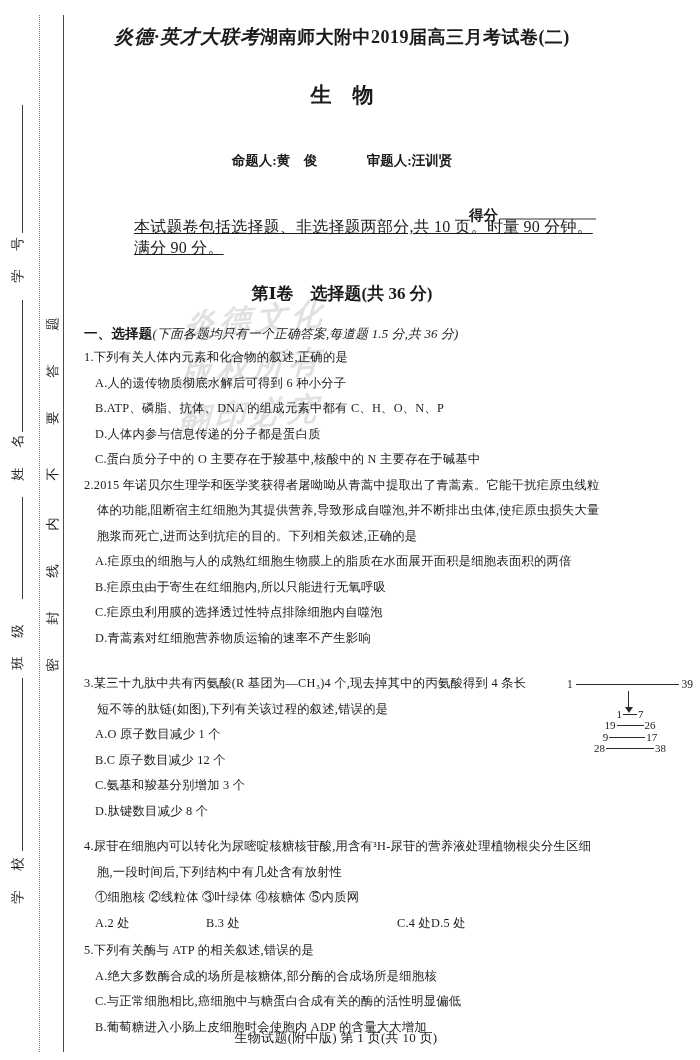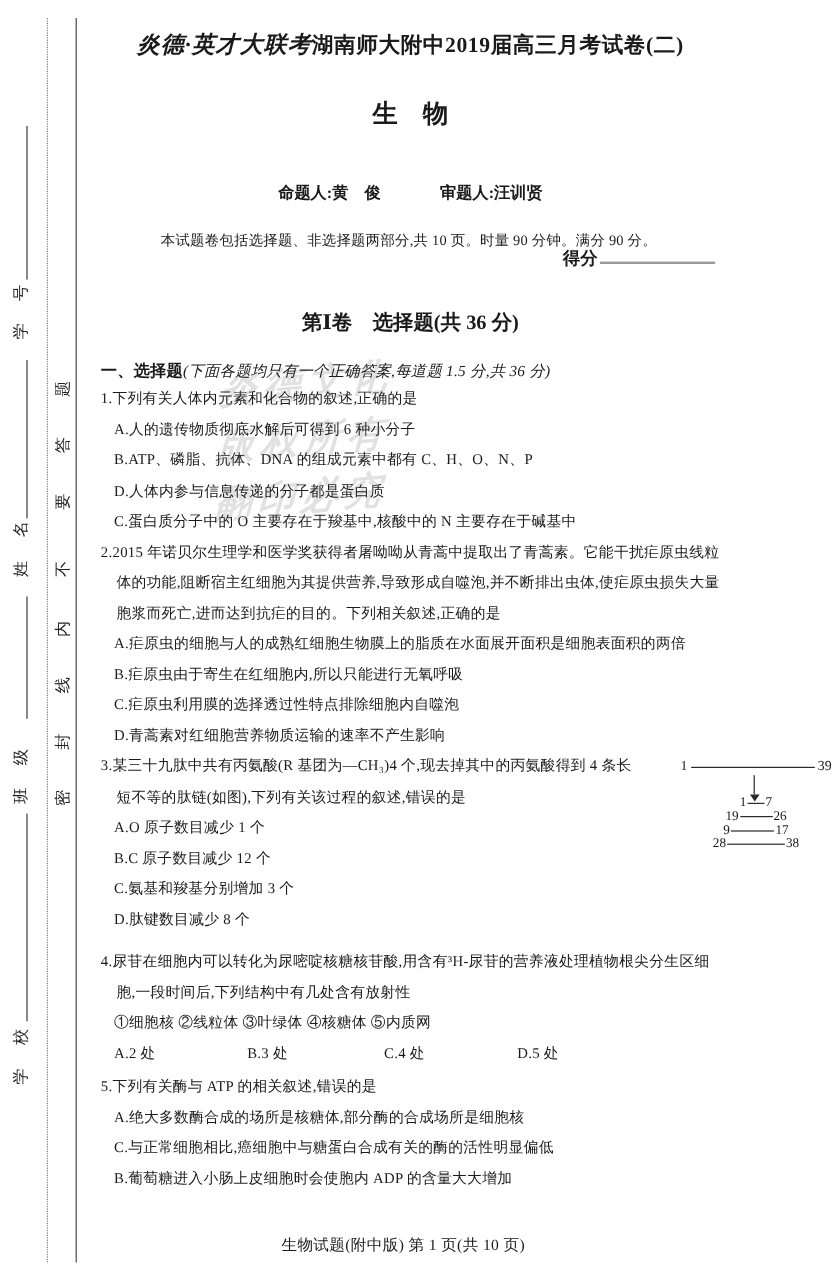--- a/index.html
+++ b/index.html
@@ -25,41 +25,41 @@
   .watermark div{font-size:31px;letter-spacing:5px;line-height:47px;font-weight:bold;}
 
   
   .content{position:absolute;left:84px;top:18px;width:516px;z-index:1;}
   .hdr-title{text-align:center;margin-top:6px;font-size:18px;font-weight:bold;
              letter-spacing:0.5px;white-space:nowrap;}
   .hdr-brand{font-size:19px;font-weight:900;font-style:italic;letter-spacing:1px;}
   .subject{text-align:center;margin-top:30px;font-size:21px;font-weight:bold;height:30px;line-height:30px;}
   .examiners{text-align:center;margin-top:42px;font-size:13.5px;font-weight:bold;height:20px;}
   .examiners .rev{margin-left:46px;}
-  .instructions{margin-top:20px;padding-left:50px;font-size:12px;height:20px;letter-spacing:0.2px;}
+  .instructions{margin-top:45px;padding-left:50px;font-size:16px;height:20px;letter-spacing:0.2px;text-decoration:underline;}
   .score{position:absolute;left:469px;top:203px;white-space:nowrap;}
   .score-label{font-size:14.5px;font-weight:bold;}
   .score-line{display:inline-block;width:96px;height:15px;border-bottom:2px solid #999;margin-left:2px;}
   .sec-title{text-align:center;margin-top:44px;font-size:17px;font-weight:bold;height:26px;line-height:26px;}
   .sec-sub{margin-top:16px;font-size:12.8px;height:22px;line-height:22px;letter-spacing:0.2px;}
   .sec-sub .b{font-weight:bold;font-size:13.5px;}
   .sec-sub .note{font-style:italic;}
 
   
   #questions{margin-top:0;font-size:12.3px;line-height:25.5px;letter-spacing:0.25px;}
   .q{position:relative;}
   .q.mt10{margin-top:10px;}
   .q.mt2{margin-top:2px;}
   .stem{padding-left:13px;text-indent:-13px;}
-  .stem.narrow{width:430px;}
+  .stem.narrow{width:430px;margin-top:20px;}
   .subitems{padding-left:11px;}
   .option{padding-left:11px;}
   .options-row{padding-left:11px;display:flex;}
   .options-row span{display:inline-block;}
-  .ow1{width:111px;} .ow2{width:114px;} .ow3{width:111px;}
+  .ow1{width:111px;} .ow2{width:114px;} .ow3{width:111px;text-align:right;}
 
   
   .figure{position:absolute;left:483px;top:6px;width:126px;z-index:1;}
   .chain-row{display:flex;align-items:center;height:14px;font-size:11.5px;
              line-height:14px;letter-spacing:0;}
   .hline{flex:1;border-top:1.3px solid #2a2a2a;margin:0 3px;height:0;}
   .arrow{position:absolute;left:61px;top:14px;width:1.3px;height:16px;background:#2a2a2a;}
   .arrow-head{position:absolute;left:-3px;top:16px;width:0;height:0;
               border-left:4px solid transparent;border-right:4px solid transparent;
               border-top:6px solid #2a2a2a;}

